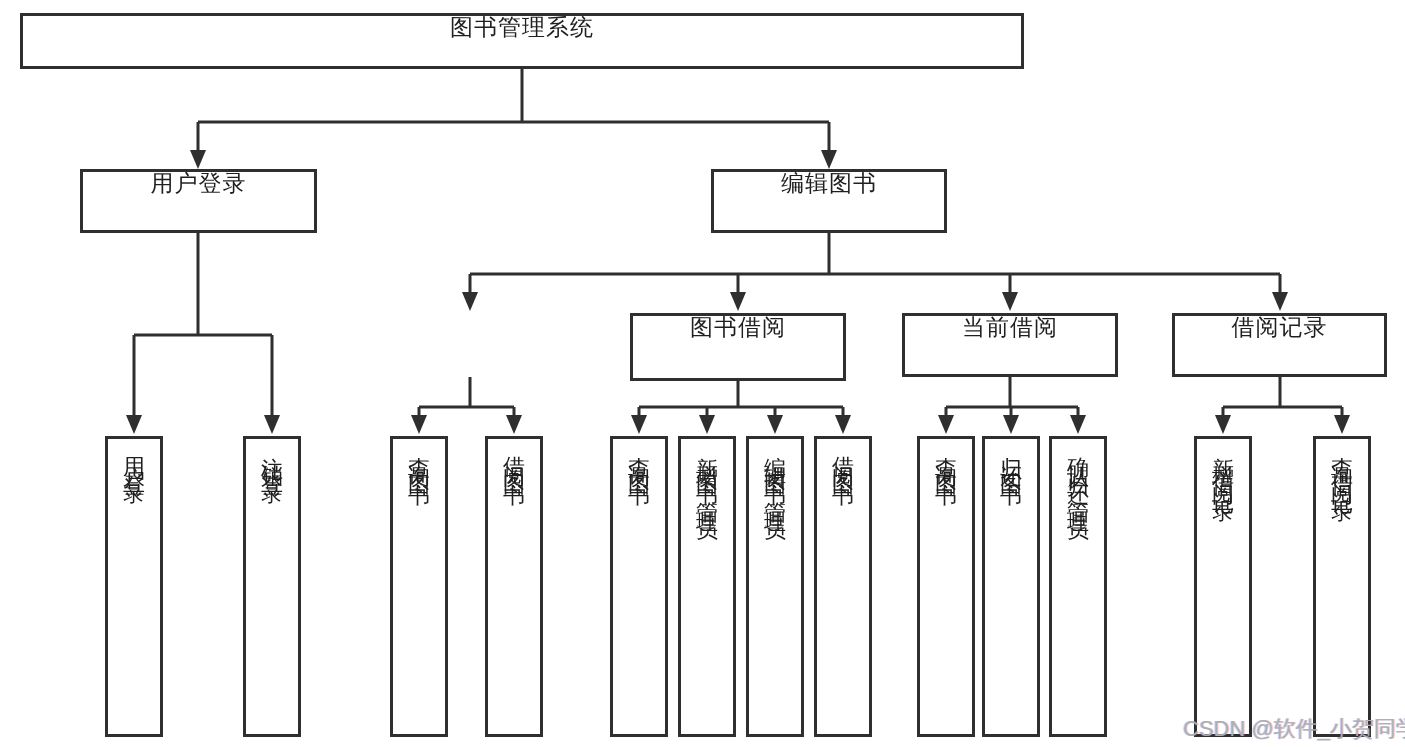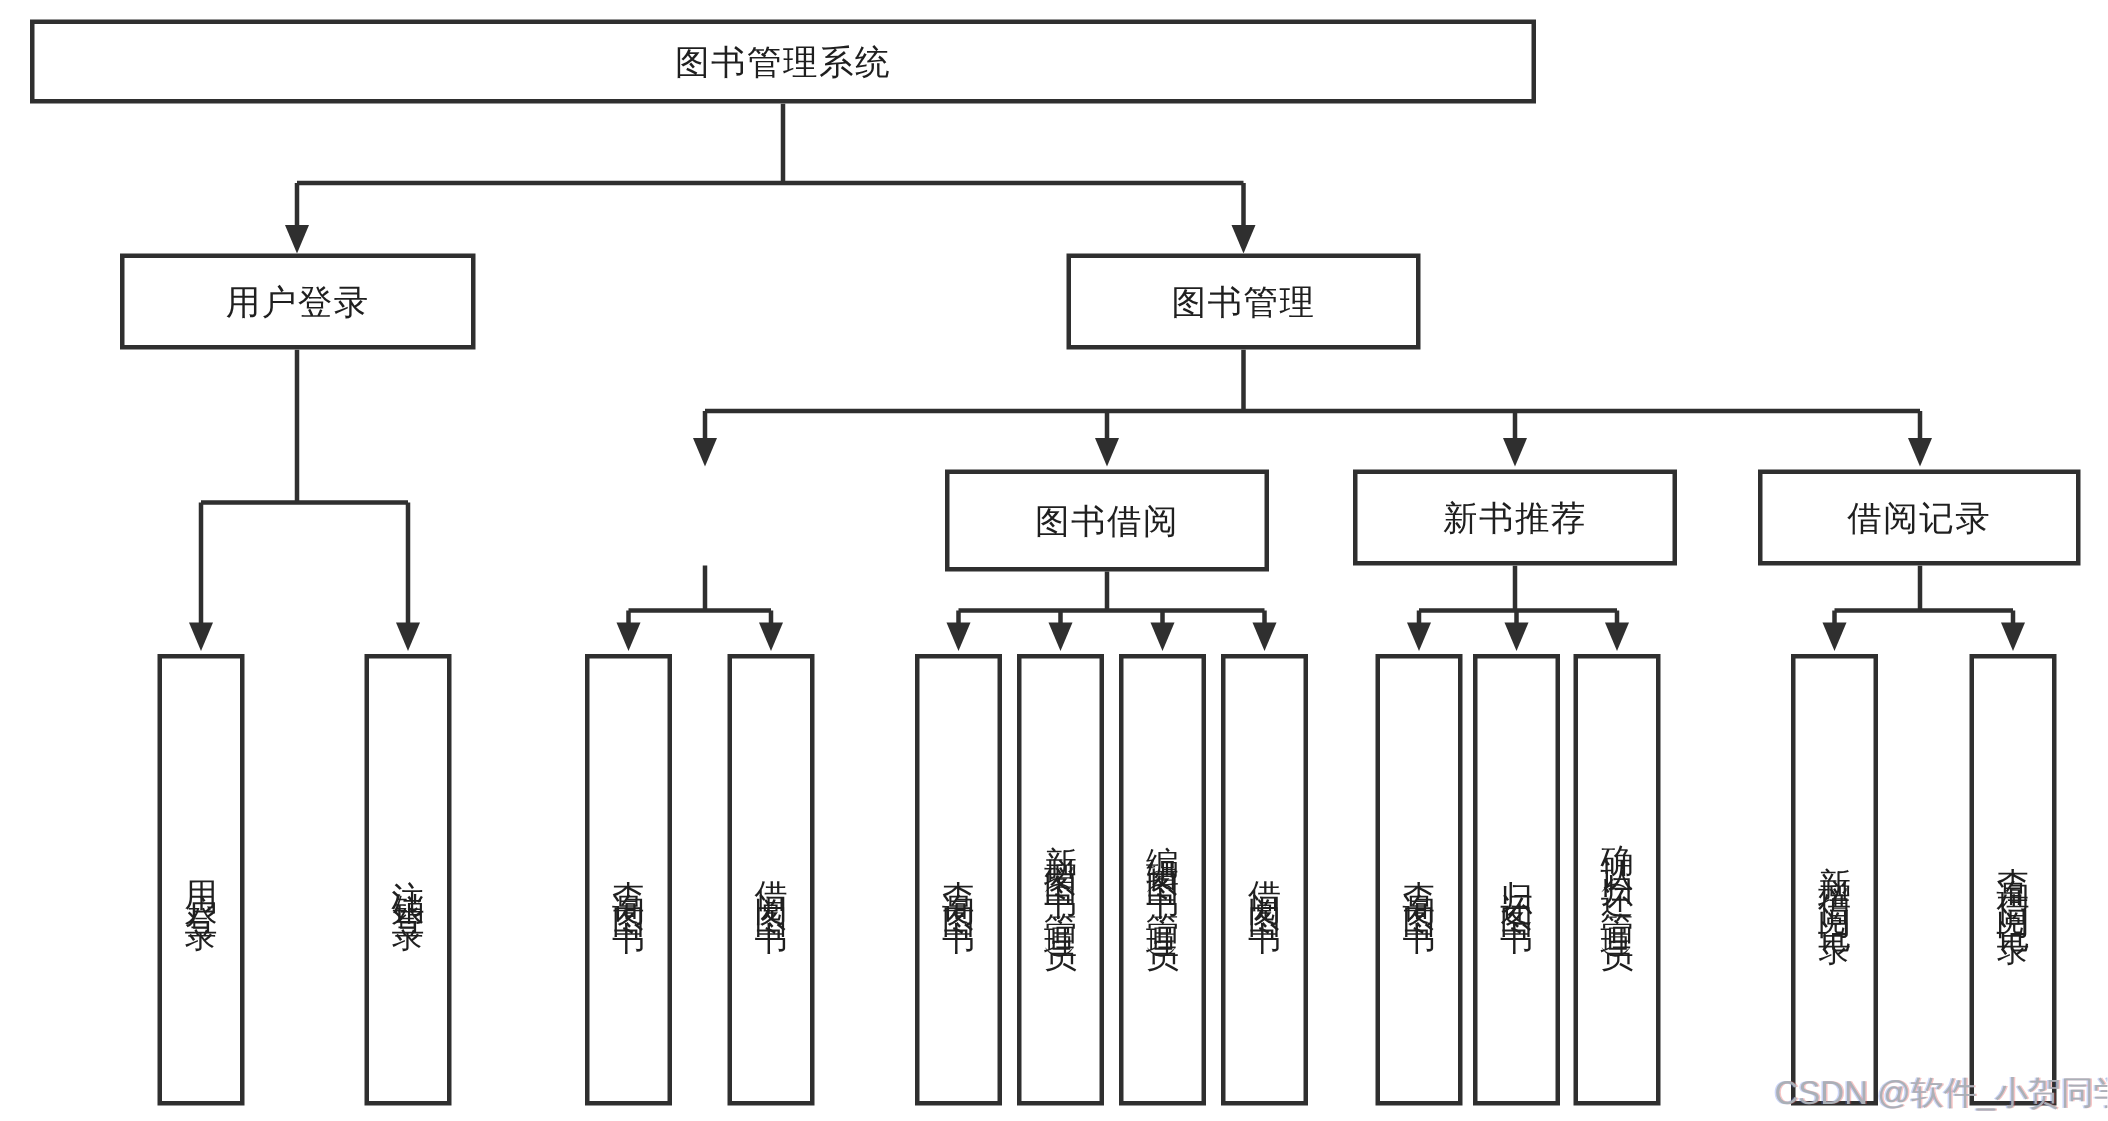--- a/index.html
+++ b/index.html
@@ -4,21 +4,21 @@
 <style>
   html,body{margin:0;padding:0;background:#ffffff;}
   #canvas{
     position:relative;width:1405px;height:747px;background:#ffffff;overflow:hidden;
     font-family:"Liberation Sans","DejaVu Sans",sans-serif;
   }
   #wires{position:absolute;left:0;top:0;z-index:0;}
   .node{
     position:absolute;box-sizing:border-box;background:#ffffff;
     border:3px solid #2f2f2f;color:#1f1f1f;z-index:1;
-    display:flex;align-items:center;justify-content:center;
+    display:flex;align-items:flex-start;justify-content:center;
   }
   .box-h{font-size:23px;letter-spacing:1px;line-height:1;}
   .box-v{font-size:22px;line-height:1;}
   .box-v .vtext{
     writing-mode:vertical-rl;text-orientation:mixed;
     letter-spacing:9px;white-space:nowrap;
   }
   #watermark{
     position:absolute;left:1183px;top:714px;z-index:2;
     font-size:22px;color:#aab0b7;white-space:nowrap;
@@ -74,28 +74,28 @@
   </svg>
 
   <div class="node box-h" style="left:20px;top:13px;width:1004px;height:56px;">
     <span>图书管理系统</span>
   </div>
 
   <div class="node box-h" style="left:80px;top:169px;width:237px;height:64px;">
     <span>用户登录</span>
   </div>
   <div class="node box-h" style="left:711px;top:169px;width:236px;height:64px;">
-    <span>图书管理</span>
+    <span>编辑图书</span>
   </div>
 
   <div class="node box-h" style="left:630px;top:313px;width:216px;height:68px;">
     <span>图书借阅</span>
   </div>
   <div class="node box-h" style="left:902px;top:313px;width:216px;height:64px;">
-    <span>新书推荐</span>
+    <span>当前借阅</span>
   </div>
   <div class="node box-h" style="left:1172px;top:313px;width:215px;height:64px;">
     <span>借阅记录</span>
   </div>
 
   <div class="node box-v" style="left:105px;top:436px;width:58px;height:301px;">
     <span class="vtext">用户登录</span>
   </div>
   <div class="node box-v" style="left:243px;top:436px;width:58px;height:301px;">
     <span class="vtext">注销登录</span>

